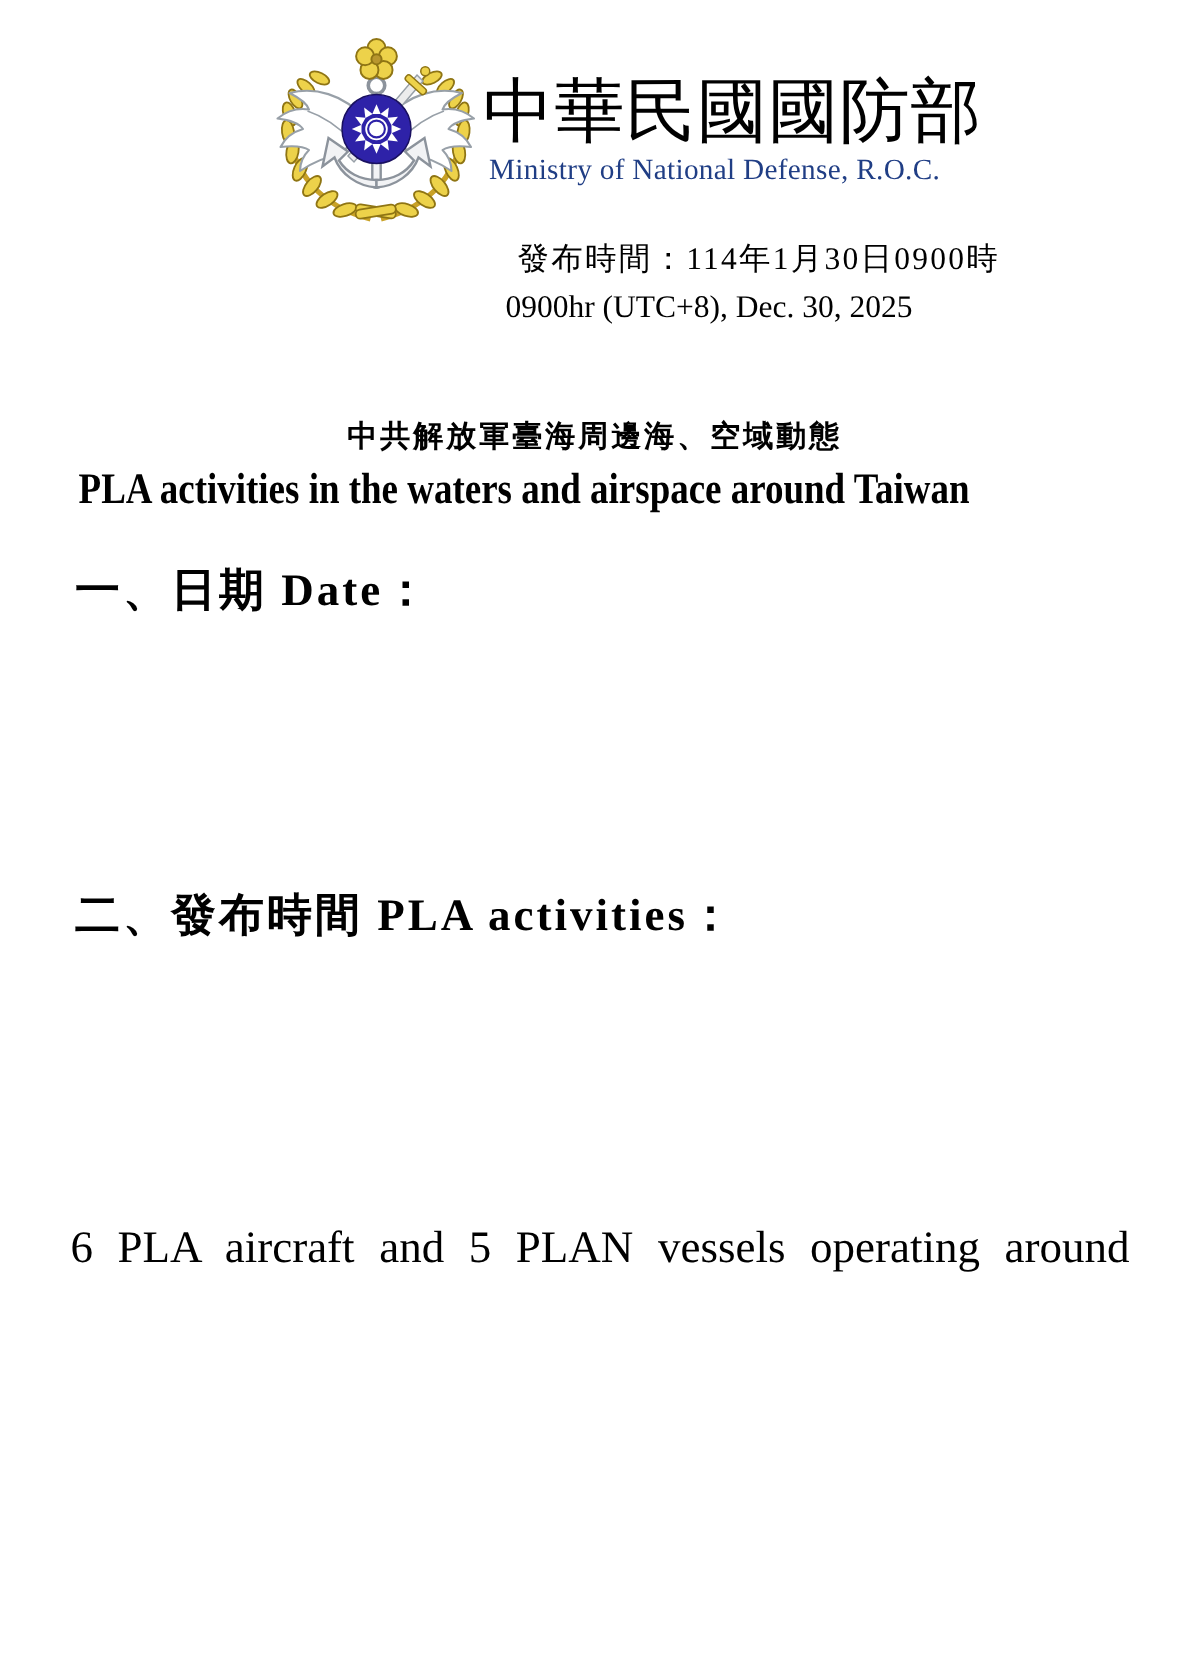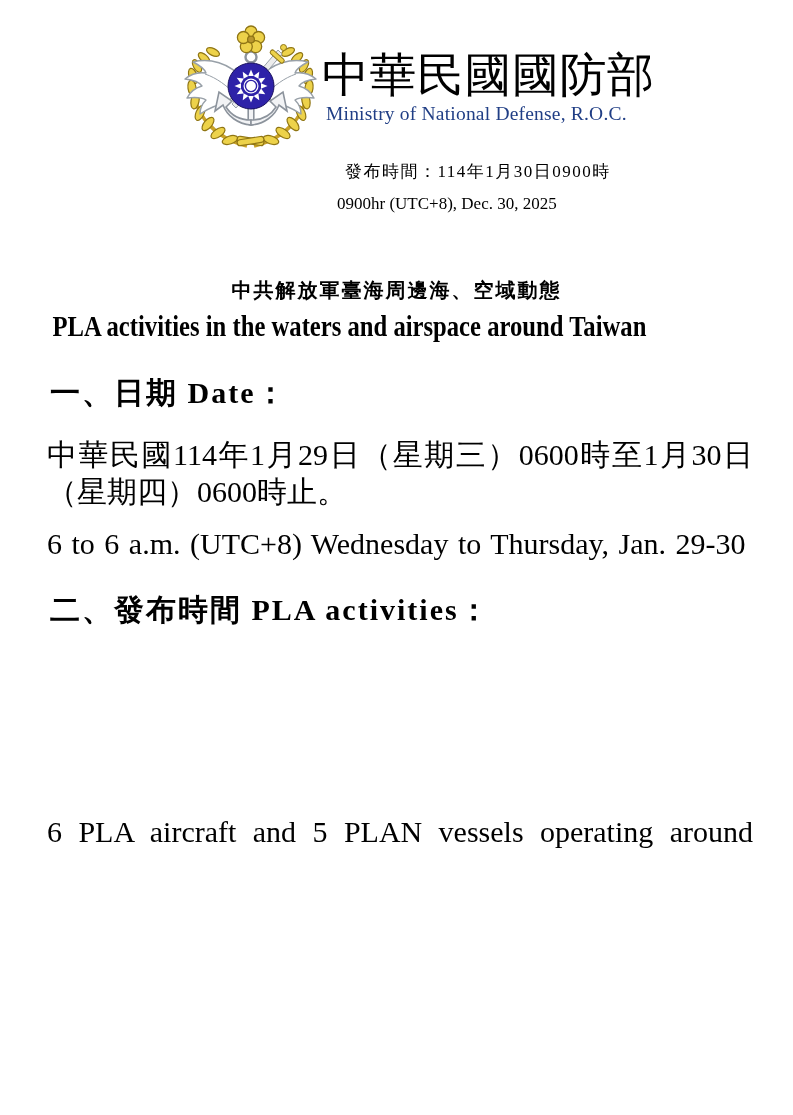--- a/index.html
+++ b/index.html
@@ -33,21 +33,21 @@
     left: 326px; top: 103px;
     font-size: 19.5px;
     font-weight: normal;
     color: #203e85;
     letter-spacing: 0.2px;
     white-space: nowrap;
   }
   .release {
     position: absolute;
     left: 337px; top: 156px;
-    font-size: 17px;
+    font-size: 21px;
     line-height: 32px;
     white-space: nowrap;
   }
   .release .zh { padding-left: 8px; letter-spacing: 1.5px; }
 
   
   .doc-title-zh {
     position: absolute;
     left: 0; top: 277px;
     width: 793px;
@@ -201,19 +201,17 @@
     <div class="zh">發布時間：114年1月30日0900時</div>
     <div class="en">0900hr (UTC+8), Dec. 30, 2025</div>
   </div>
 
   <div class="doc-title-zh">中共解放軍臺海周邊海、空域動態</div>
   <div class="doc-title-en">
     <span>PLA activities in the waters and airspace around Taiwan</span>
   </div>
 
   <div class="sec-heading sec1-heading">一、日期 Date：</div>
-  <div class="body-block sec1-zh">中華民國114年1月29日（星期三）0600時至1月30日（星期四）0600時止。</div>
-  <div class="body-block sec1-en">6 to 6 a.m. (UTC+8) Wednesday to Thursday, Jan. 29-30</div>
 
   <div class="sec-heading sec2-heading">二、發布時間 PLA activities：</div>
   <div class="body-block sec2-en">6 PLA aircraft and 5 PLAN vessels operating around Taiwan were detected up until 6 a.m. (UTC+8) today. 3 of the aircraft crossed the median line of the Taiwan Strait and entered Taiwan’s northern and southwestern ADIZ. ROC Armed Forces have monitored the situation and employed CAP aircraft, Navy vessels, and coastal missile systems in response to the detected activities.</div>
 
 </div>
 
 </body></html>

